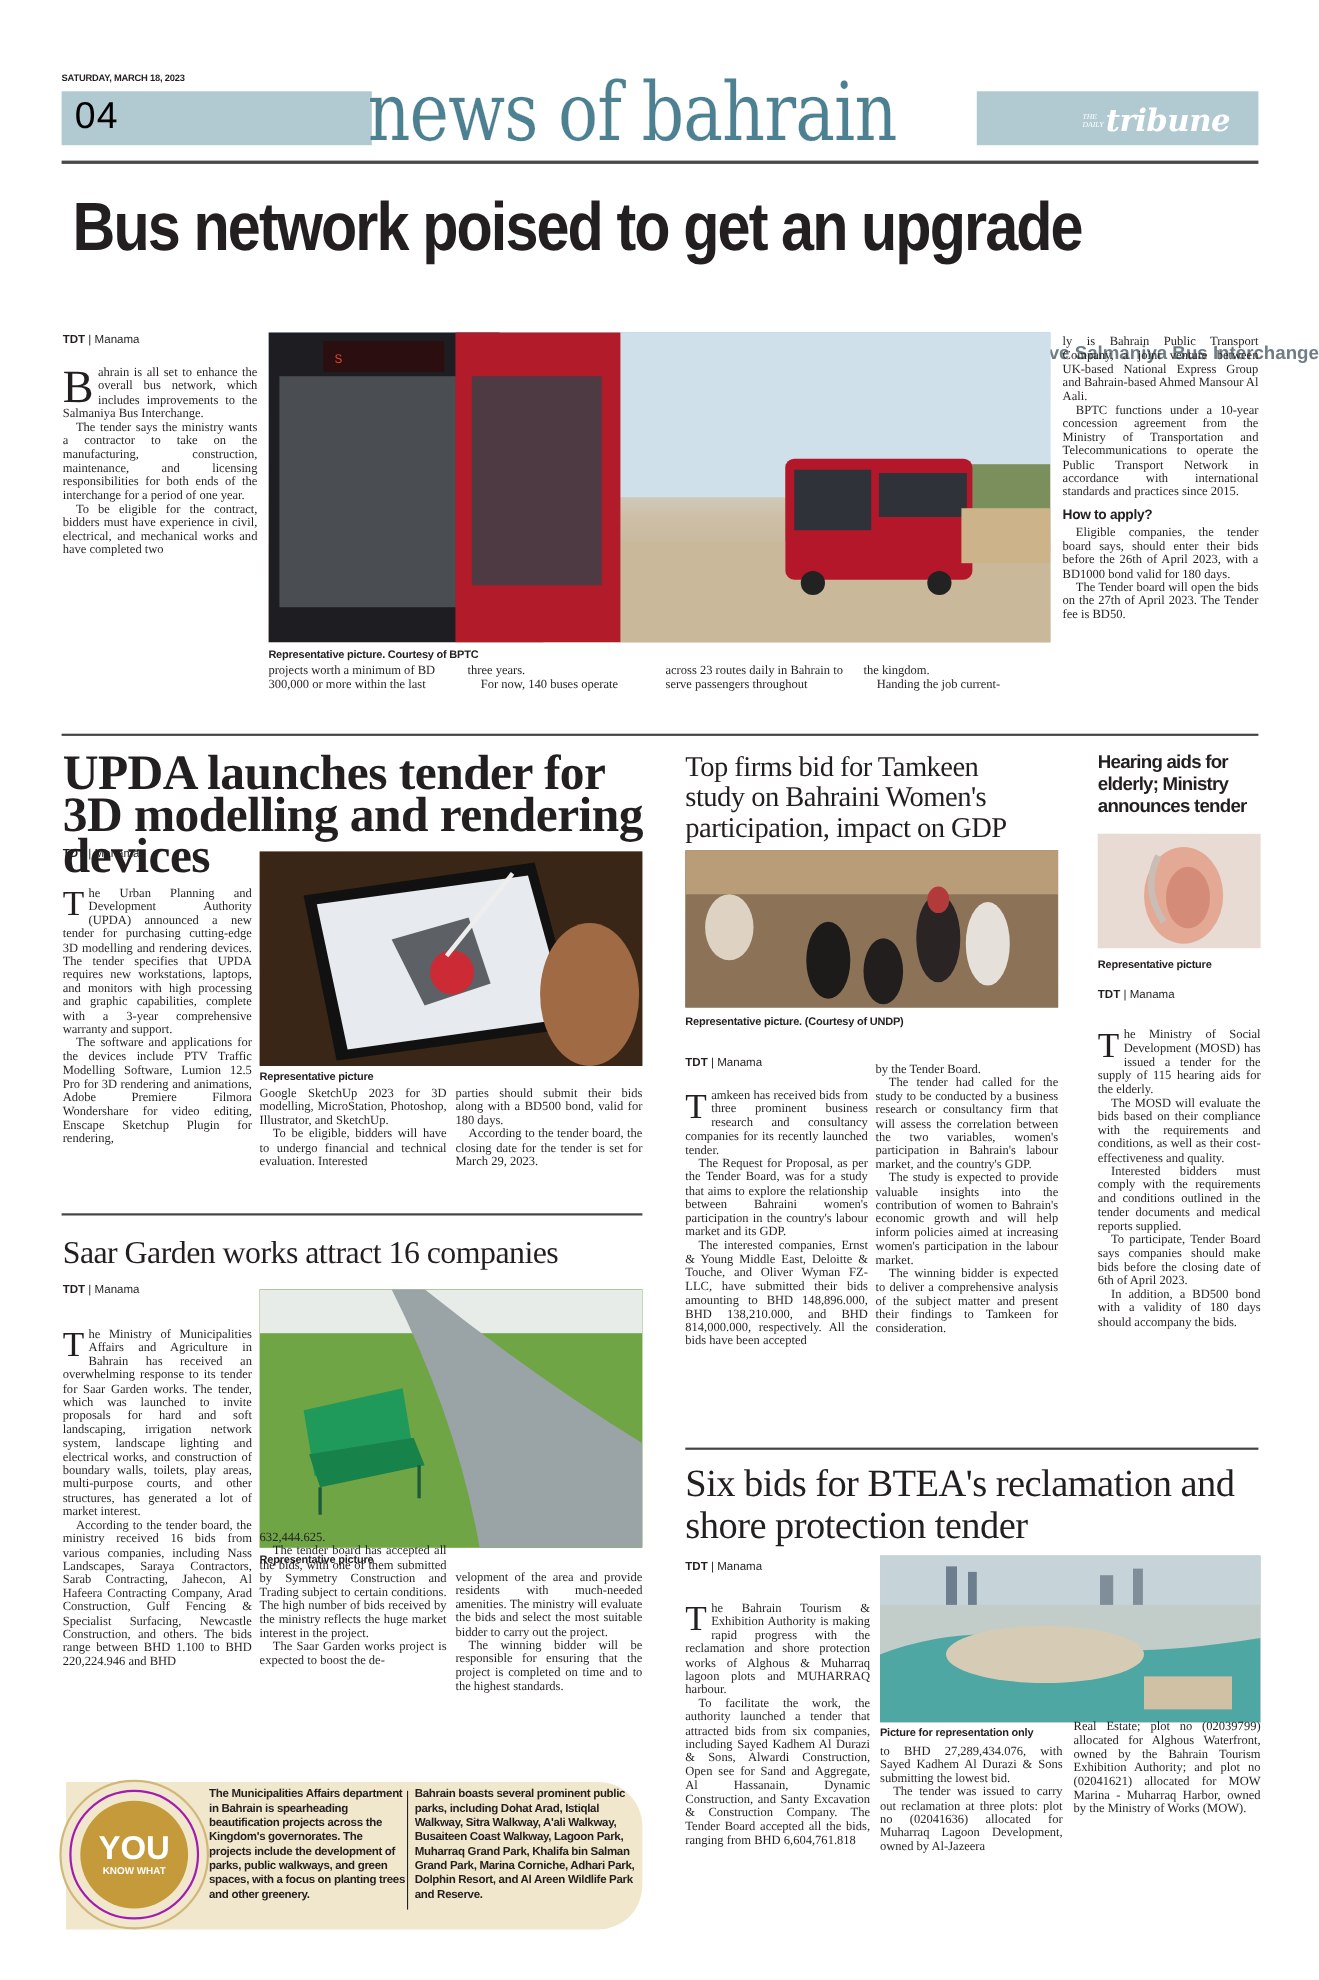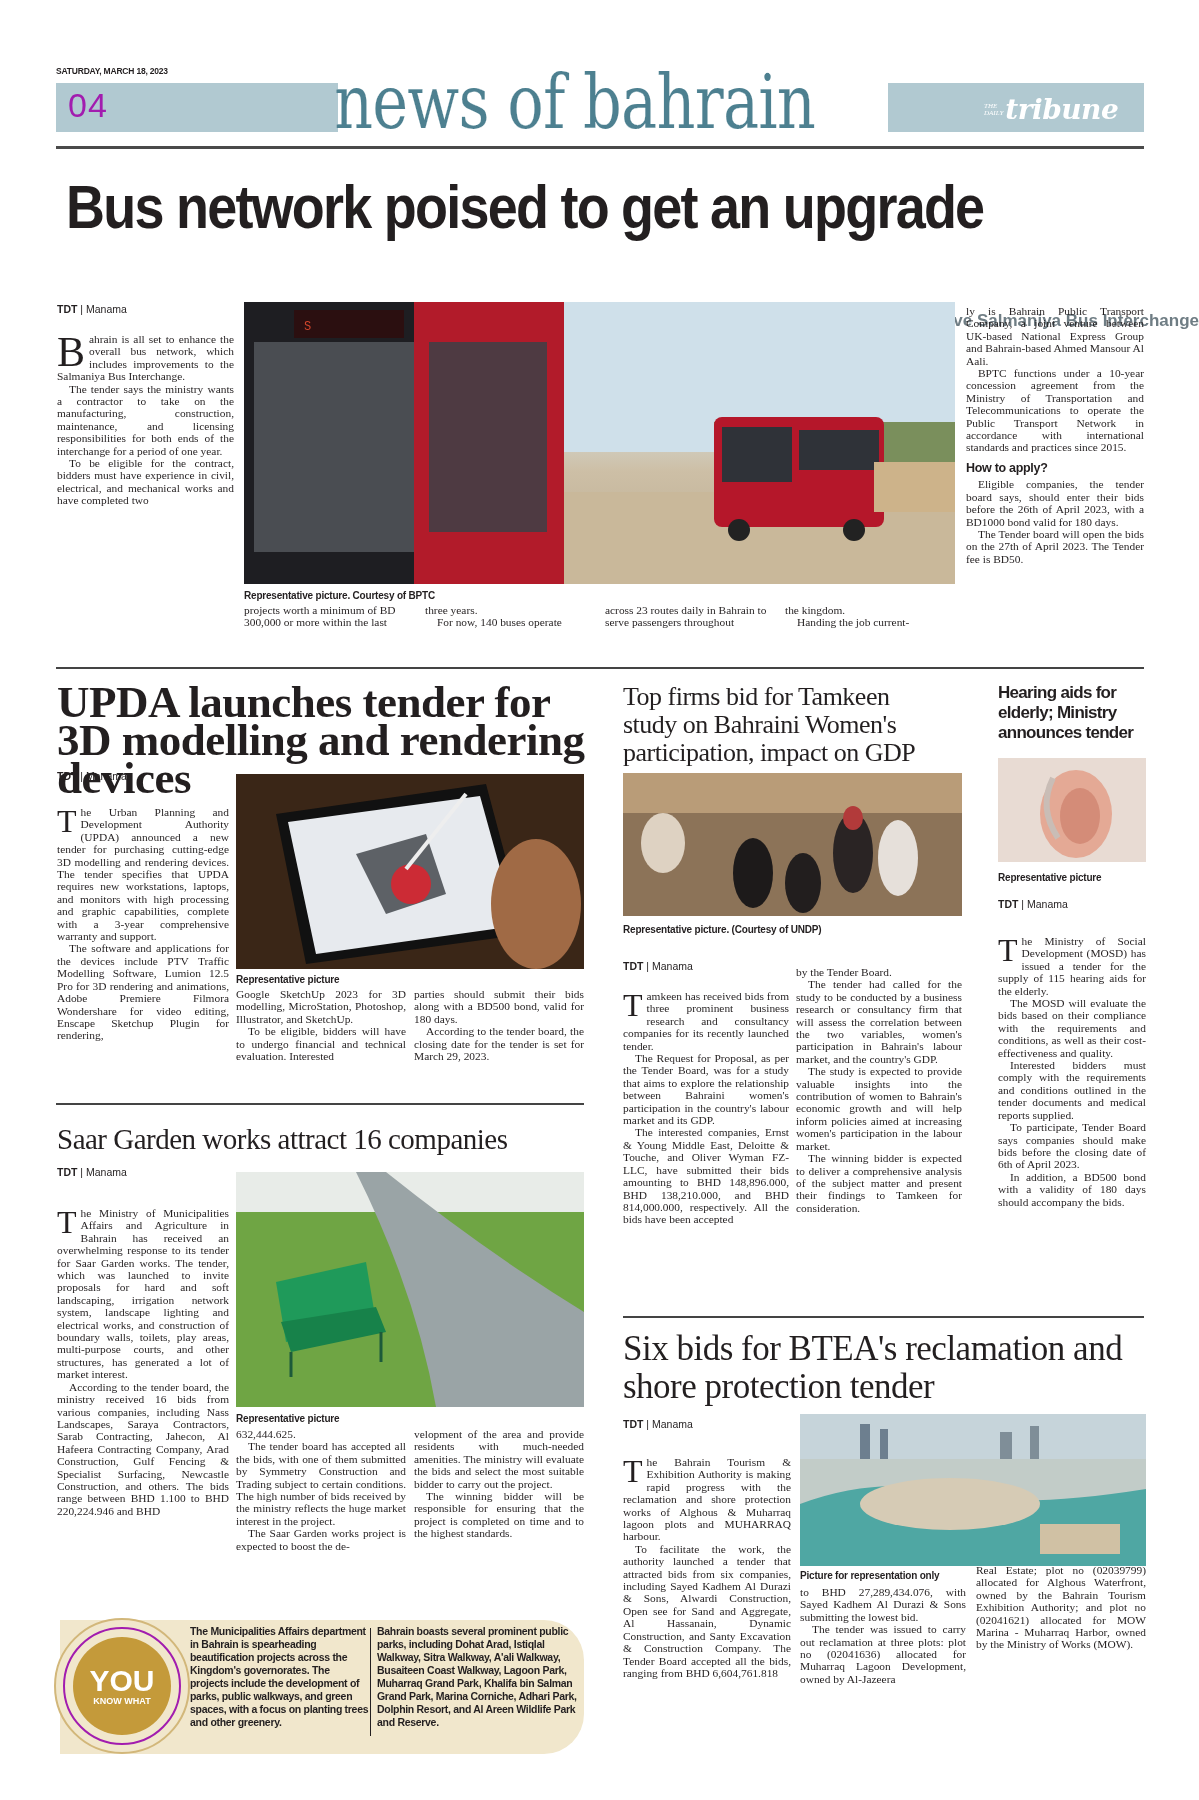--- a/index.html
+++ b/index.html
@@ -17,21 +17,21 @@
   .rule { position: absolute; height: 2px; background: #444; }
   .headline-serif { font-family: "Liberation Serif", "DejaVu Serif", serif; color: #231f20; letter-spacing: -0.5px; }
   .photo { position: absolute; overflow: hidden; }
   .col { position: absolute; }
 </style>
 </head>
 <body>
 
 <div class="abs sans" style="left:56px;top:66px;font-size:8.5px;font-weight:700;letter-spacing:-0.2px;">SATURDAY, MARCH 18, 2023</div>
 <div class="abs" style="left:56px;top:83px;width:282px;height:49px;background:#b1c9d1;"></div>
-<div class="abs sans" style="left:68px;top:86px;font-size:34px;font-weight:300;color:#a21caf;letter-spacing:1px;">04</div>
+<div class="abs sans" style="left:68px;top:86px;font-size:34px;font-weight:300;color:#000000;letter-spacing:1px;">04</div>
 <div class="abs" style="left:334px;top:62px;font-size:74px;line-height:80px;color:#4d8090;font-family:'DejaVu Serif',serif;font-weight:200;letter-spacing:-1px;transform:scaleX(0.82);transform-origin:left top;-webkit-text-stroke:0.2px #fff;">news of bahrain</div>
 <div class="abs" style="left:888px;top:83px;width:256px;height:49px;background:#b1c9d1;"></div>
 <div class="abs" style="left:984px;top:93px;display:flex;align-items:center;font-style:italic;">
   <div style="display:flex;flex-direction:column;font-size:7px;line-height:7px;color:#fff;font-family:'Liberation Serif',serif;margin-right:2px;">
     <span>THE</span>
     <span>DAILY</span>
   </div>
   <span style="font-family:'DejaVu Serif',serif;font-weight:900;font-size:28px;color:#fff;letter-spacing:-0.5px;">tribune</span>
 </div>
 <div class="rule" style="left:56px;top:146px;width:1088px;height:3px;background:#4a4a4a;"></div>
@@ -190,21 +190,21 @@
     <rect width="348" height="235" fill="#6fa544"></rect>
     <rect x="0" y="0" width="348" height="40" fill="#e8ece8"></rect>
     <path d="M150 0 Q250 80 348 140 L348 235 L200 235 Q180 120 120 0 Z" fill="#9aa4a6"></path>
     <polygon points="40,110 130,90 140,150 50,170" fill="#1f9a5a"></polygon>
     <polygon points="45,150 140,135 150,160 55,180" fill="#17824a"></polygon>
     <line x1="55" y1="180" x2="55" y2="205" stroke="#1d5a3a" stroke-width="3"></line>
     <line x1="145" y1="160" x2="145" y2="190" stroke="#1d5a3a" stroke-width="3"></line>
   </svg>
 </div>
 <div class="abs caption" style="left:236px;top:1413px;">Representative picture</div>
-<div class="col body-text" style="left:236px;top:1428px;width:170px;">
+<div class="col body-text" style="left:236px;top:1392px;width:170px;">
   <p class="first">632,444.625.</p>
   <p>The tender board has accepted all the bids, with one of them submitted by Symmetry Construction and Trading subject to certain conditions. The high number of bids received by the ministry reflects the huge market interest in the project.</p>
   <p>The Saar Garden works project is expected to boost the de-</p>
 </div>
 <div class="col body-text" style="left:414px;top:1428px;width:170px;">
   <p class="first">velopment of the area and provide residents with much-needed amenities. The ministry will evaluate the bids and select the most suitable bidder to carry out the project.</p>
   <p>The winning bidder will be responsible for ensuring that the project is completed on time and to the highest standards.</p>
 </div>
 
 <div class="abs" style="left:60px;top:1620px;width:524px;height:134px;background:#f1e7cc;border-radius:0 40px 40px 0;">

